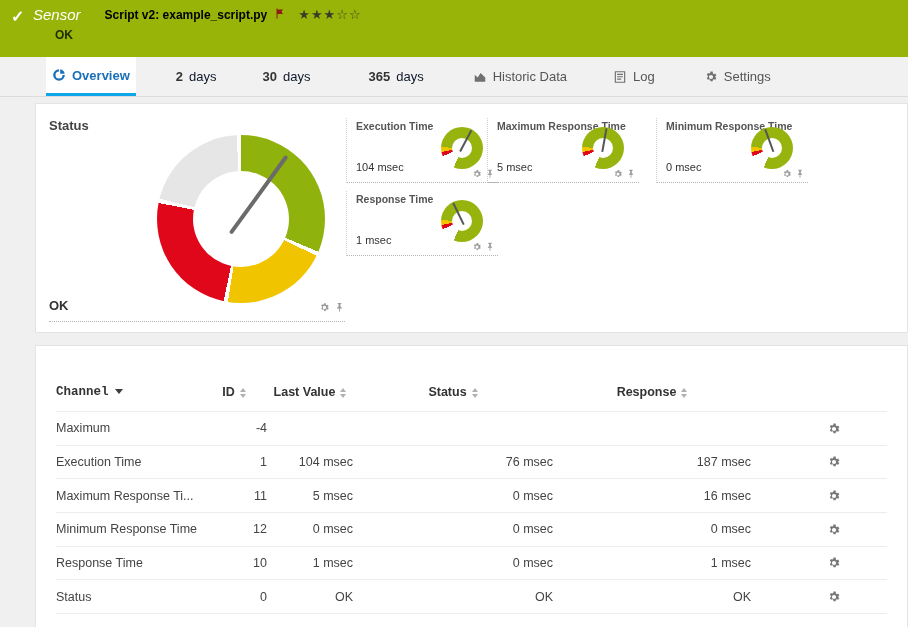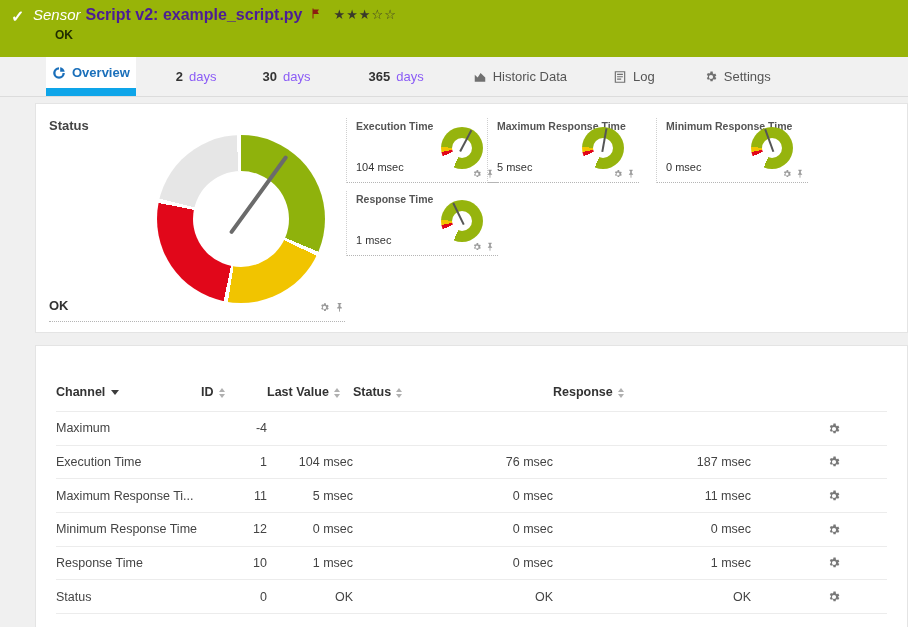--- a/index.html
+++ b/index.html
@@ -4,38 +4,38 @@
 <style>
   * { margin:0; padding:0; box-sizing:border-box; }
   html,body { width:908px; height:627px; overflow:hidden; }
   body { font-family:"Liberation Sans", sans-serif; background:#f0f0f0; }
   .page { position:relative; width:908px; height:627px; background:#f0f0f0; overflow:hidden; }
 
   
   .hdr { position:relative; height:57px; background:#98b408; }
   .chk { position:absolute; left:11px; top:7px; color:#fff; font-weight:bold; font-size:16px; }
   .hline { position:absolute; left:33px; top:5px; display:flex; align-items:flex-start; }
-  .sensor-word { font-style:italic; color:#fff; font-size:15px; margin-right:5px; line-height:20px;text-align:right; }
-  .sensor-title { font-weight:bold; font-size:16px; color:#4c1d95; line-height:20px; }
+  .sensor-word { font-style:italic; color:#fff; font-size:15px; margin-right:24px; line-height:20px;text-align:right; }
+  .sensor-title { font-weight:bold; font-size:12px; color:#000000; line-height:20px; }
   .flag-ic { width:12px; height:13px; fill:#8d1d10; margin:2px 0 0 7px; }
   .stars { margin:2px 0 0 12px; font-size:13px; letter-spacing:1px; color:#3a3a2a; line-height:16px; }
   .hstatus { position:absolute; left:55px; top:28px; font-weight:bold; font-size:12px; color:#1f2c00; }
 
   
   .tabs { display:flex; align-items:stretch; height:40px; background:#f1f1f1; border-bottom:1px solid #dcdcdc; padding-left:46px; }
   .tab { display:flex; align-items:center; gap:6px; padding:0 6px; margin-right:34px; font-size:13px; color:#555; cursor:pointer; white-space:nowrap; }
   .tab:nth-child(3) { margin-right:46px; }
   .tab:nth-child(4) { margin-right:37px; }
   .tab:nth-child(6) { margin-right:37px; }
   .tab:nth-child(7) { margin-right:30px; }
-  .tab.active { background:#fff; border-bottom:8px solid #0ea5e9; color:#1a6fba; font-weight:bold; }
+  .tab.active { background:#fff; border-bottom:3px solid #0ea5e9; color:#1a6fba; font-weight:bold; }
   .ticon { width:14px; height:14px; fill:#707070; color:#707070; }
   .tab.active .ticon { fill:#1a6fba; color:#1a6fba; }
   .tab b { color:#333; font-size:13px; }
-  .tab .muted { color:#8b5cf6; }
+  .tab .muted { color:#0f172a; }
 
   
   .content { position:absolute; left:35px; top:103px; width:873px; }
   .card { background:#fff; border:1px solid #e4e4e4; }
   .status-card { position:relative; height:230px; }
   .table-card { position:relative; margin-top:12px; height:292px; padding:34px 20px 0 20px; }
 
   .panel-title { position:absolute; left:13px; top:14px; font-size:13px; font-weight:bold; color:#444; }
 
   
@@ -61,29 +61,29 @@
   .a0 { transform:rotate(28deg); } .a1 { transform:rotate(10deg); } .a2 { transform:rotate(-20deg); } .a3 { transform:rotate(-26deg); }
   .mini-needle { position:absolute; left:calc(50% - 1px); top:1px; width:2px; height:24px; background:#555; }
   .mini-value { position:absolute; left:9px; bottom:9px; font-size:11px; color:#333; }
   .mini-icons { position:absolute; right:3px; bottom:3px; display:flex; gap:3px; }
   .mini-icons svg { width:10px; height:10px; fill:#9a9a9a; }
 
   
   table { width:100%; border-collapse:collapse; font-size:12.5px; color:#444; table-layout:fixed; }
   th { font-weight:bold; color:#333; vertical-align:middle; padding:4px 0 10px 0; border-bottom:1px solid #ececec; text-align:left; line-height:1.35; }
   td { padding:9px 0; border-bottom:1px solid #ececec; }
-  .col-channel { width:145px; }
+  .col-channel { width:145px;font-family:Liberation Mono, monospace; }
   .col-id { width:66px; }
   .col-last { width:86px; }
   .col-min { width:200px; }
   .col-max { width:198px; }
   .num { text-align:right; }
   .act { text-align:right; padding-right:46px; }
   .act svg { width:14px; height:14px; fill:#787878; vertical-align:middle; }
-  th.num { text-align:left; }
+  th.num { text-align:center; }
 
   .sort { display:inline-flex; flex-direction:column; gap:2px; margin-left:5px; vertical-align:middle; }
   .sort i { display:block; width:0; height:0; border-left:3.5px solid transparent; border-right:3.5px solid transparent; }
   .sort .up { border-bottom:4px solid #b0b0b0; }
   .sort .down { border-top:4px solid #b0b0b0; }
   .caret-down { display:inline-block; width:0; height:0; border-left:4px solid transparent; border-right:4px solid transparent; border-top:5px solid #3c3c3c; margin-left:6px; vertical-align:middle; }
 </style>
 </head>
 <body>
 
@@ -317,21 +317,21 @@
             <td class="num">187 msec</td>
             <td class="act"><svg>
                   <use href="#i-gear"></use>
                 </svg></td>
           </tr>
           <tr>
             <td>Maximum Response Ti...</td>
             <td class="num">11</td>
             <td class="num">5 msec</td>
             <td class="num">0 msec</td>
-            <td class="num">11 msec</td>
+            <td class="num">16 msec</td>
             <td class="act"><svg>
                   <use href="#i-gear"></use>
                 </svg></td>
           </tr>
           <tr>
             <td>Minimum Response Time</td>
             <td class="num">12</td>
             <td class="num">0 msec</td>
             <td class="num">0 msec</td>
             <td class="num">0 msec</td>

